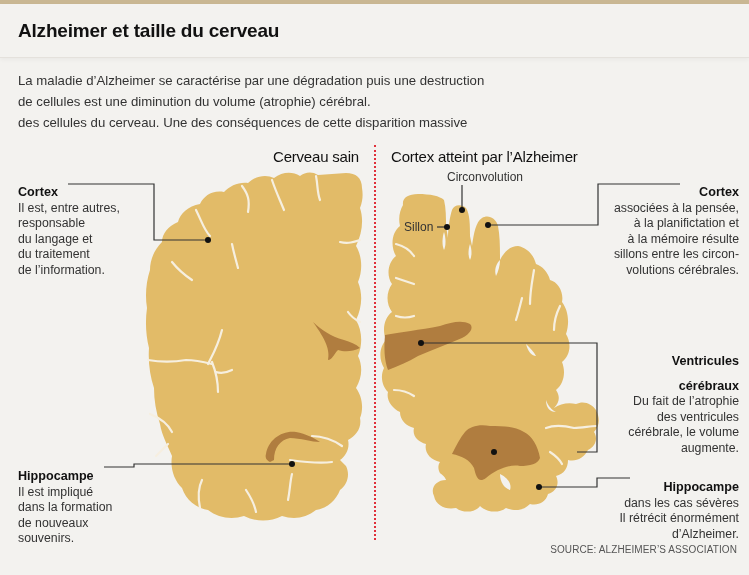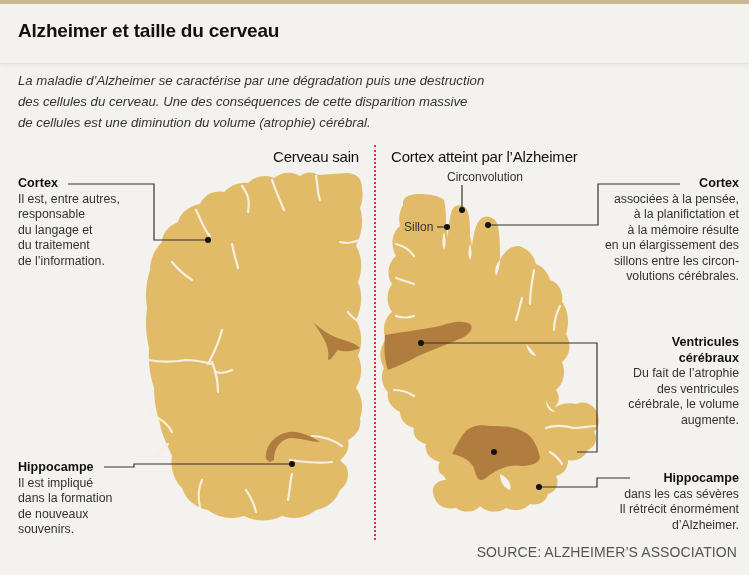--- a/index.html
+++ b/index.html
@@ -5,65 +5,65 @@
   * { box-sizing: border-box; margin: 0; padding: 0; }
   html, body { width: 749px; height: 575px; overflow: hidden; }
   body {
     background: #f3f2ef;
     font-family: "Liberation Sans", "DejaVu Sans", sans-serif;
     color: #2a2a2a;
     position: relative;
   }
   .top-rule { position: absolute; left: 0; top: 0; width: 749px; height: 4px; background: #c9b793; }
   .header {
-    position: absolute; left: 0; top: 4px; width: 749px; height: 60px;
+    position: absolute; left: 0; top: 4px; width: 749px; height: 54px;
     background: #f3f2ef;
     border-bottom: 1px solid #e4e1dc;
     box-shadow: 0 2px 4px rgba(0,0,0,0.04);
   }
   .title {
     position: absolute; left: 18px; top: 16px;
     font-size: 19px; font-weight: bold; color: #111;
     letter-spacing: -0.2px;
   }
   .intro {
     position: absolute; left: 18px; top: 70px; width: 720px;
     font-size: 13.2px; line-height: 21px; color: #333;
   }
-  .intro p { white-space: nowrap; font-style: italic; }
+  .intro p { white-space: nowrap; }
   .sec-title {
     position: absolute; font-size: 15px; font-weight: normal; color: #111;
     white-space: nowrap; letter-spacing: -0.2px;
   }
   .divider {
     position: absolute; left: 374px; top: 145px; width: 0; height: 395px;
     border-left: 2px dotted #e0303a;
   }
   .label { position: absolute; font-size: 12.3px; line-height: 15.5px; color: #333; }
-  .label .head { font-weight: bold; color: #111; font-size: 12.6px; }
+  .label .head { font-weight: bold; color: #111; font-size: 12.6px; margin-top: 9px; }
   .label.right { text-align: right; }
   .small { position: absolute; font-size: 12px; color: #333; white-space: nowrap; }
   .source {
     position: absolute; right: 12px; top: 544px;
-    font-size: 14px; color: #555; letter-spacing: 0.1px; white-space: nowrap;
+    font-size: 10px; color: #555; letter-spacing: 0.1px; white-space: nowrap;
   }
   svg.art { position: absolute; left: 0; top: 0; }
 </style>
 </head>
 <body>
 
 <div class="top-rule"></div>
 <div class="header">
   <div class="title">Alzheimer et taille du cerveau</div>
 </div>
 
 <div class="intro">
   <p>La maladie d’Alzheimer se caractérise par une dégradation puis une destruction</p>
+  <p>de cellules est une diminution du volume (atrophie) cérébral.</p>
   <p>des cellules du cerveau. Une des conséquences de cette disparition massive</p>
-  <p>de cellules est une diminution du volume (atrophie) cérébral.</p>
 </div>
 
 <svg class="art" width="749" height="575" viewBox="0 0 749 575">
 
   <g>
     <path fill="#e2bb68" d="
       M 362 188 C 362 178 356 173 346 173 L 318 175 C 312 171 305 172 300 176
       C 292 171 282 172 274 178 C 266 174 255 176 248 183 C 238 182 230 186 224 192
       C 212 190 204 196 200 204 C 188 206 180 214 178 222 C 168 226 162 234 162 242
       C 154 250 150 260 150 270 C 146 282 145 296 147 308 C 145 322 146 336 149 348
@@ -205,26 +205,25 @@
 </div>
 
 <div class="small" style="left:423px; top:170px;margin-left:24px;">Circonvolution</div>
 <div class="small" style="left:404px; top:220px;">Sillon</div>
 
 <div class="label right" style="right:10px; top:176px; width:160px;">
   <div class="head">Cortex</div>
   <div>associées à la pensée,</div>
   <div>à la planifictation et</div>
   <div>à la mémoire résulte</div>
-  <div>en un élargissement des</div>
   <div>sillons entre les circon-</div>
   <div>volutions cérébrales.</div>
 </div>
 
-<div class="label right" style="right:10px; top:335px; width:140px;">
+<div class="label right" style="right:10px; top:345px; width:140px;">
   <div class="head">Ventricules</div>
   <div class="head">cérébraux</div>
   <div>Du fait de l’atrophie</div>
   <div>des ventricules</div>
   <div>cérébrale, le volume</div>
   <div>augmente.</div>
 </div>
 
 <div class="label right" style="right:10px; top:471px; width:150px;">
   <div class="head">Hippocampe</div>

